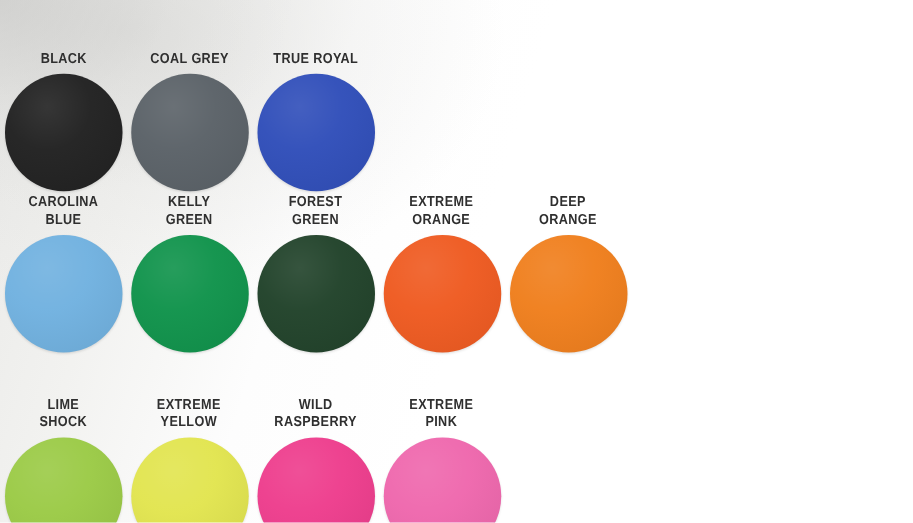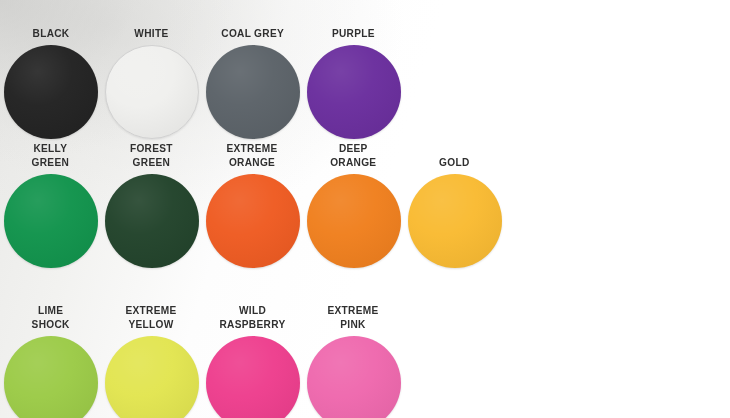--- a/index.html
+++ b/index.html
@@ -32,21 +32,21 @@
     top: 0;
     width: 300px;
     height: 210px;
     pointer-events: none;
     background: radial-gradient(ellipse 300px 210px at 0% 0%, rgba(190,190,188,0.45) 0%, rgba(214,214,212,0.18) 45%, rgba(255,255,255,0) 78%);
   }
 
   .swatch-grid {
     position: absolute;
     left: 0;
-    top: 0;
+    top: 14px;
     width: 730px;
     height: 402px;
     border-radius: 30px;
   }
 
   .swatch-row {
     position: absolute;
     left: 0;
     width: 730px;
     display: flex;
@@ -122,56 +122,53 @@
   <div class="paper-shade"></div>
 
   <div class="swatch-grid">
 
     <div class="swatch-row row-1">
         <div class="swatch-cell">
           <div class="swatch-label">BLACK</div>
           <div class="swatch-dot" style="background-color: rgb(35, 35, 35);"></div>
         </div>
         <div class="swatch-cell">
-          <div class="swatch-label">WHITE</div>
-          <div class="swatch-dot has-outline" style="background-color: rgb(240, 240, 238);"></div>
-        </div>
-        <div class="swatch-cell">
           <div class="swatch-label">COAL GREY</div>
           <div class="swatch-dot" style="background-color: rgb(92, 99, 105);"></div>
         </div>
         <div class="swatch-cell">
-          <div class="swatch-label">PURPLE</div>
-          <div class="swatch-dot" style="background-color: rgb(107, 47, 158);"></div>
+          <div class="swatch-label">TRUE ROYAL</div>
+          <div class="swatch-dot" style="background-color: rgb(50, 80, 186);"></div>
         </div>
       </div>
     <div class="swatch-row row-2">
+        <div class="swatch-cell">
+          <div class="swatch-label">CAROLINA
+BLUE</div>
+          <div class="swatch-dot" style="background-color: rgb(114, 178, 224);"></div>
+        </div>
         <div class="swatch-cell">
           <div class="swatch-label">KELLY
 GREEN</div>
           <div class="swatch-dot" style="background-color: rgb(18, 148, 77);"></div>
         </div>
         <div class="swatch-cell">
           <div class="swatch-label">FOREST
 GREEN</div>
           <div class="swatch-dot" style="background-color: rgb(35, 68, 44);"></div>
         </div>
         <div class="swatch-cell">
           <div class="swatch-label">EXTREME
 ORANGE</div>
           <div class="swatch-dot" style="background-color: rgb(239, 92, 35);"></div>
         </div>
         <div class="swatch-cell">
           <div class="swatch-label">DEEP
 ORANGE</div>
           <div class="swatch-dot" style="background-color: rgb(240, 128, 31);"></div>
-        </div>
-        <div class="swatch-cell">
-          <div class="swatch-label">GOLD</div>
-          <div class="swatch-dot" style="background-color: rgb(249, 187, 51);"></div>
         </div>
       </div>
     <div class="swatch-row row-3">
         <div class="swatch-cell">
           <div class="swatch-label">LIME
 SHOCK</div>
           <div class="swatch-dot" style="background-color: rgb(156, 203, 72);"></div>
         </div>
         <div class="swatch-cell">
           <div class="swatch-label">EXTREME

